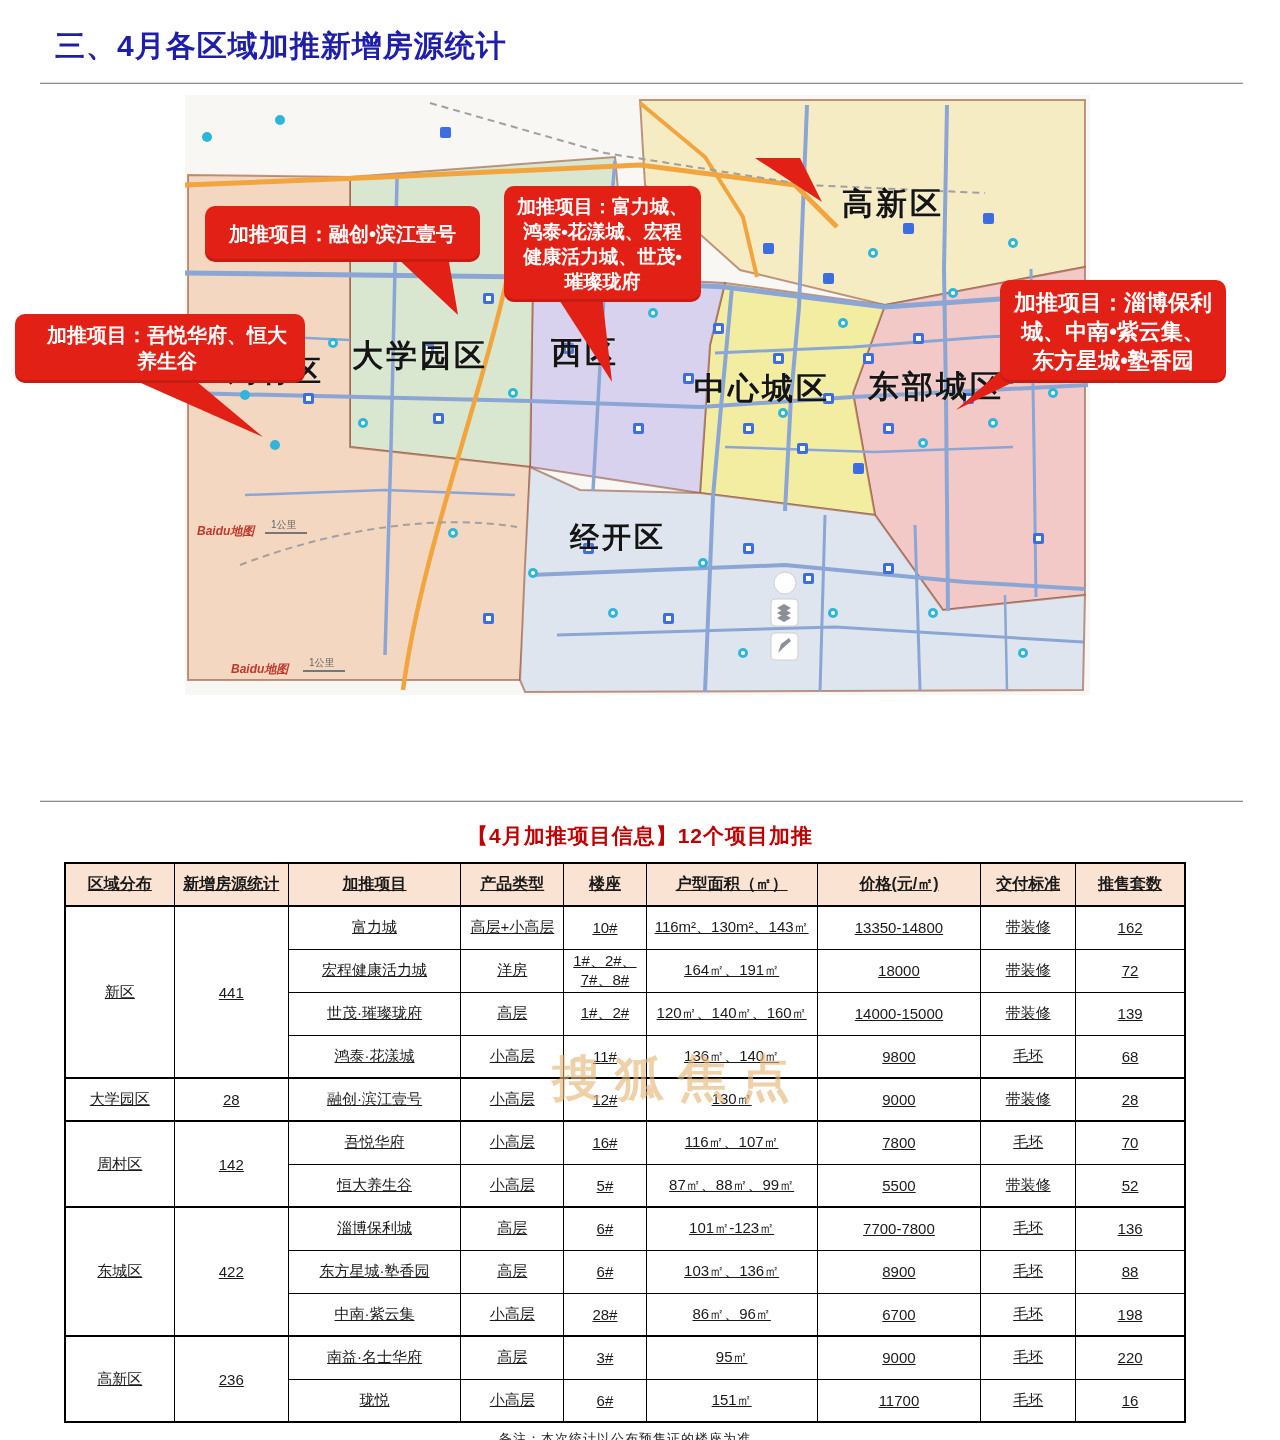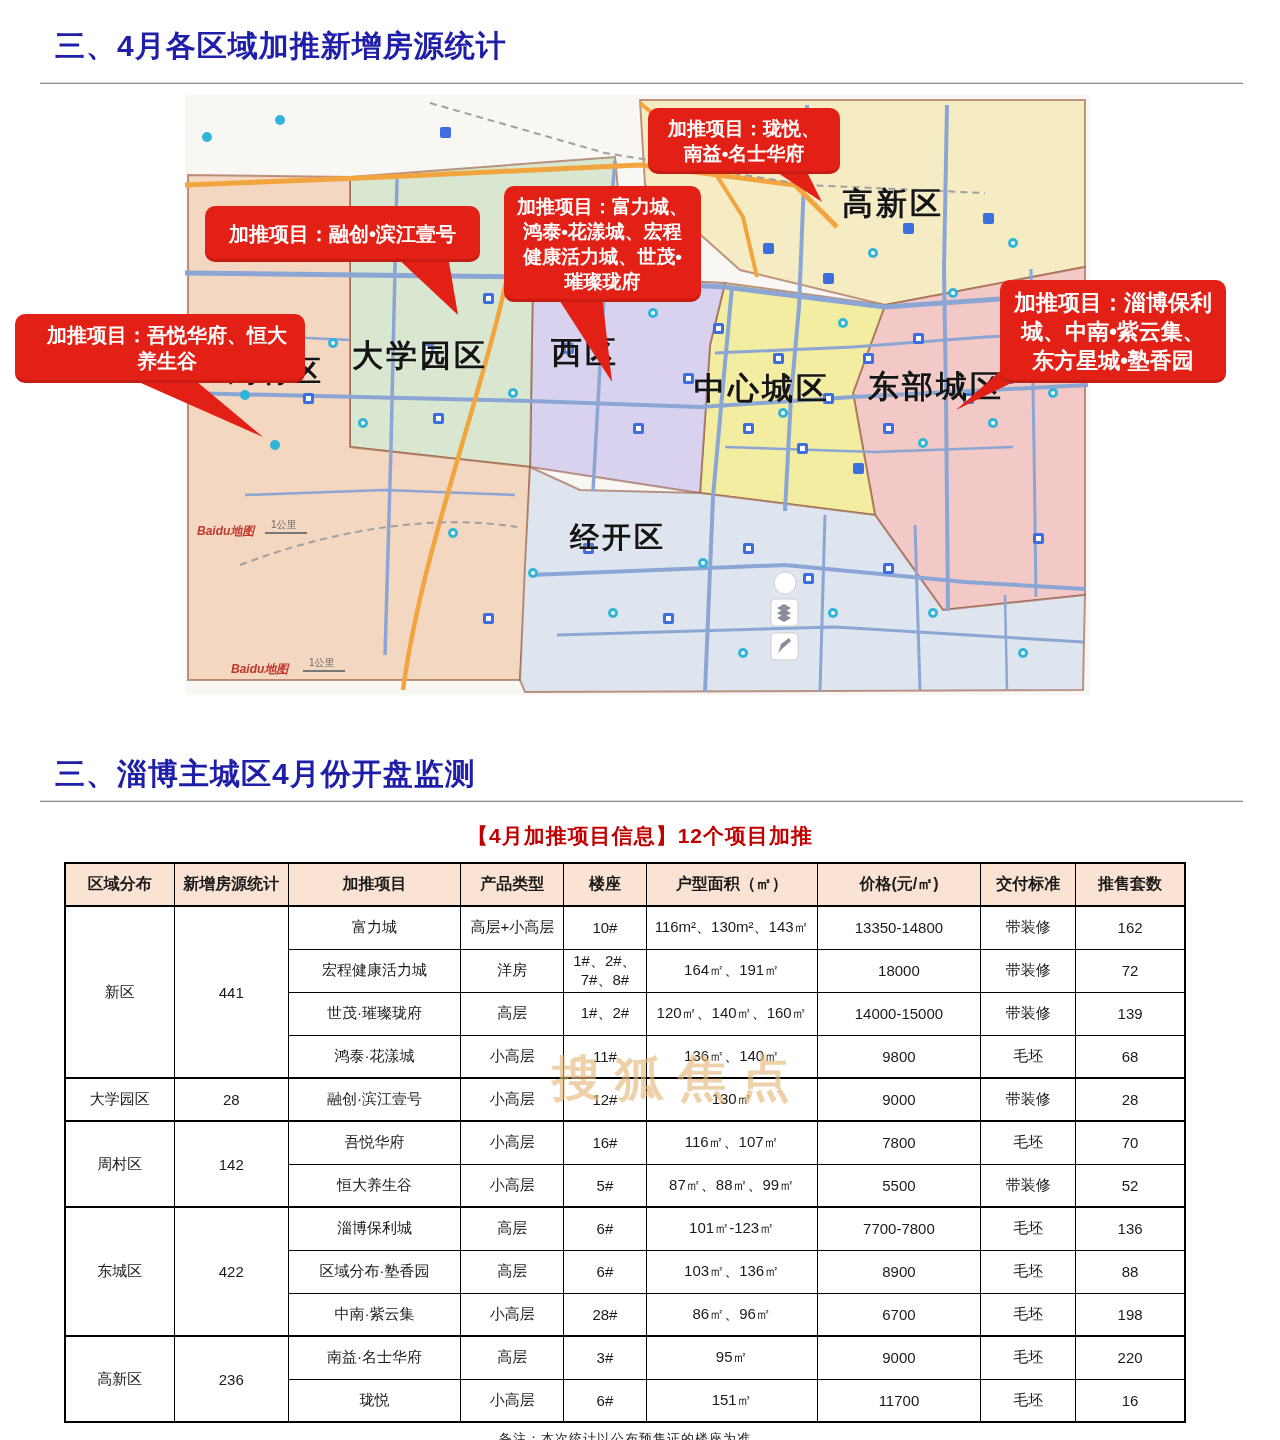--- a/index.html
+++ b/index.html
@@ -33,21 +33,21 @@
   .co-c { left:504px; top:186px; width:197px; font-size:19px; }
   .co-d { left:15px;  top:314px; width:290px; font-size:20px;padding-left:26px; }
   .co-e { left:1000px; top:280px; width:226px; font-size:22px; }
 
   
   .subtitle { position:absolute; left:0; top:822px; width:1280px; text-align:center;
               color:#c00000; font-size:21px; font-weight:bold; letter-spacing:1px; }
 
   .tbl-wrap { position:absolute; left:64px; top:862px; width:1122px; }
   table { border-collapse:collapse; width:1122px; table-layout:fixed;
-          font-size:15px; color:#1a1a1a; }
+          font-size:15px; color:#1a1a1a;text-decoration:underline; }
   th,td { border:1px solid #000; text-align:center; vertical-align:middle; padding:2px 3px; }
   table { border:2px solid #000; }
   thead th { background:#fae3d2; font-weight:bold; font-size:16px; height:43px; border-bottom:2px solid #000; }
   tbody tr { height:43px; }
   tbody tr.group-start td { border-top:2px solid #000; }
   .note { margin-top:7px; text-align:center; font-size:13px; color:#222; letter-spacing:1px; }
 
   .watermark { position:absolute; left:552px; top:1038px; z-index:5; pointer-events:none;
                font-size:49px; font-weight:bold; letter-spacing:14px;
                color:rgba(228,180,115,0.62); white-space:nowrap;margin-top:8px; }
@@ -244,28 +244,26 @@
     <div class="district-label dl-28" style="left:570px; top:518px;">经开区</div>
 
     <svg class="tails">
       <polygon points="755,158 800,158 822,202" fill="#e32015"></polygon>
       <polygon points="395,256 448,256 458,315" fill="#e32015"></polygon>
       <polygon points="545,278 600,278 612,382" fill="#e32015"></polygon>
       <polygon points="125,376 190,376 263,437" fill="#e32015"></polygon>
       <polygon points="1022,352 1075,352 956,410" fill="#e32015"></polygon>
     </svg>
 
-    <div class="callout co-a"><span>加推项目：珑悦、南益•名士华府</span></div>
     <div class="callout co-b"><span>加推项目：融创•滨江壹号</span></div>
     <div class="callout co-c"><span>加推项目：富力城、鸿泰•花漾城、宏程健康活力城、世茂•璀璨珑府</span></div>
     <div class="callout co-d"><span>加推项目：吾悦华府、恒大养生谷</span></div>
     <div class="callout co-e"><span>加推项目：淄博保利城、中南•紫云集、东方星城•塾香园</span></div>
   </div>
 
-  <div class="sec-title" style="top:754px;">三、淄博主城区4月份开盘监测</div>
   <div class="rule" style="top:800px;"></div>
   <div class="subtitle">【4月加推项目信息】12个项目加推</div>
 
   <div class="tbl-wrap">
     <table>
       <colgroup>
         <col style="width:109px">
           <col style="width:114px">
           <col style="width:172px">
         <col style="width:103px">
@@ -363,21 +361,21 @@
           <td rowspan="3">422</td>
           <td>淄博保利城</td>
           <td>高层</td>
           <td>6#</td>
           <td>101㎡-123㎡</td>
           <td>7700-7800</td>
           <td>毛坯</td>
           <td>136</td>
         </tr>
         <tr>
-          <td>区域分布·塾香园</td>
+          <td>东方星城·塾香园</td>
           <td>高层</td>
           <td>6#</td>
           <td>103㎡、136㎡</td>
           <td>8900</td>
           <td>毛坯</td>
           <td>88</td>
         </tr>
         <tr>
           <td>中南·紫云集</td>
           <td>小高层</td>

